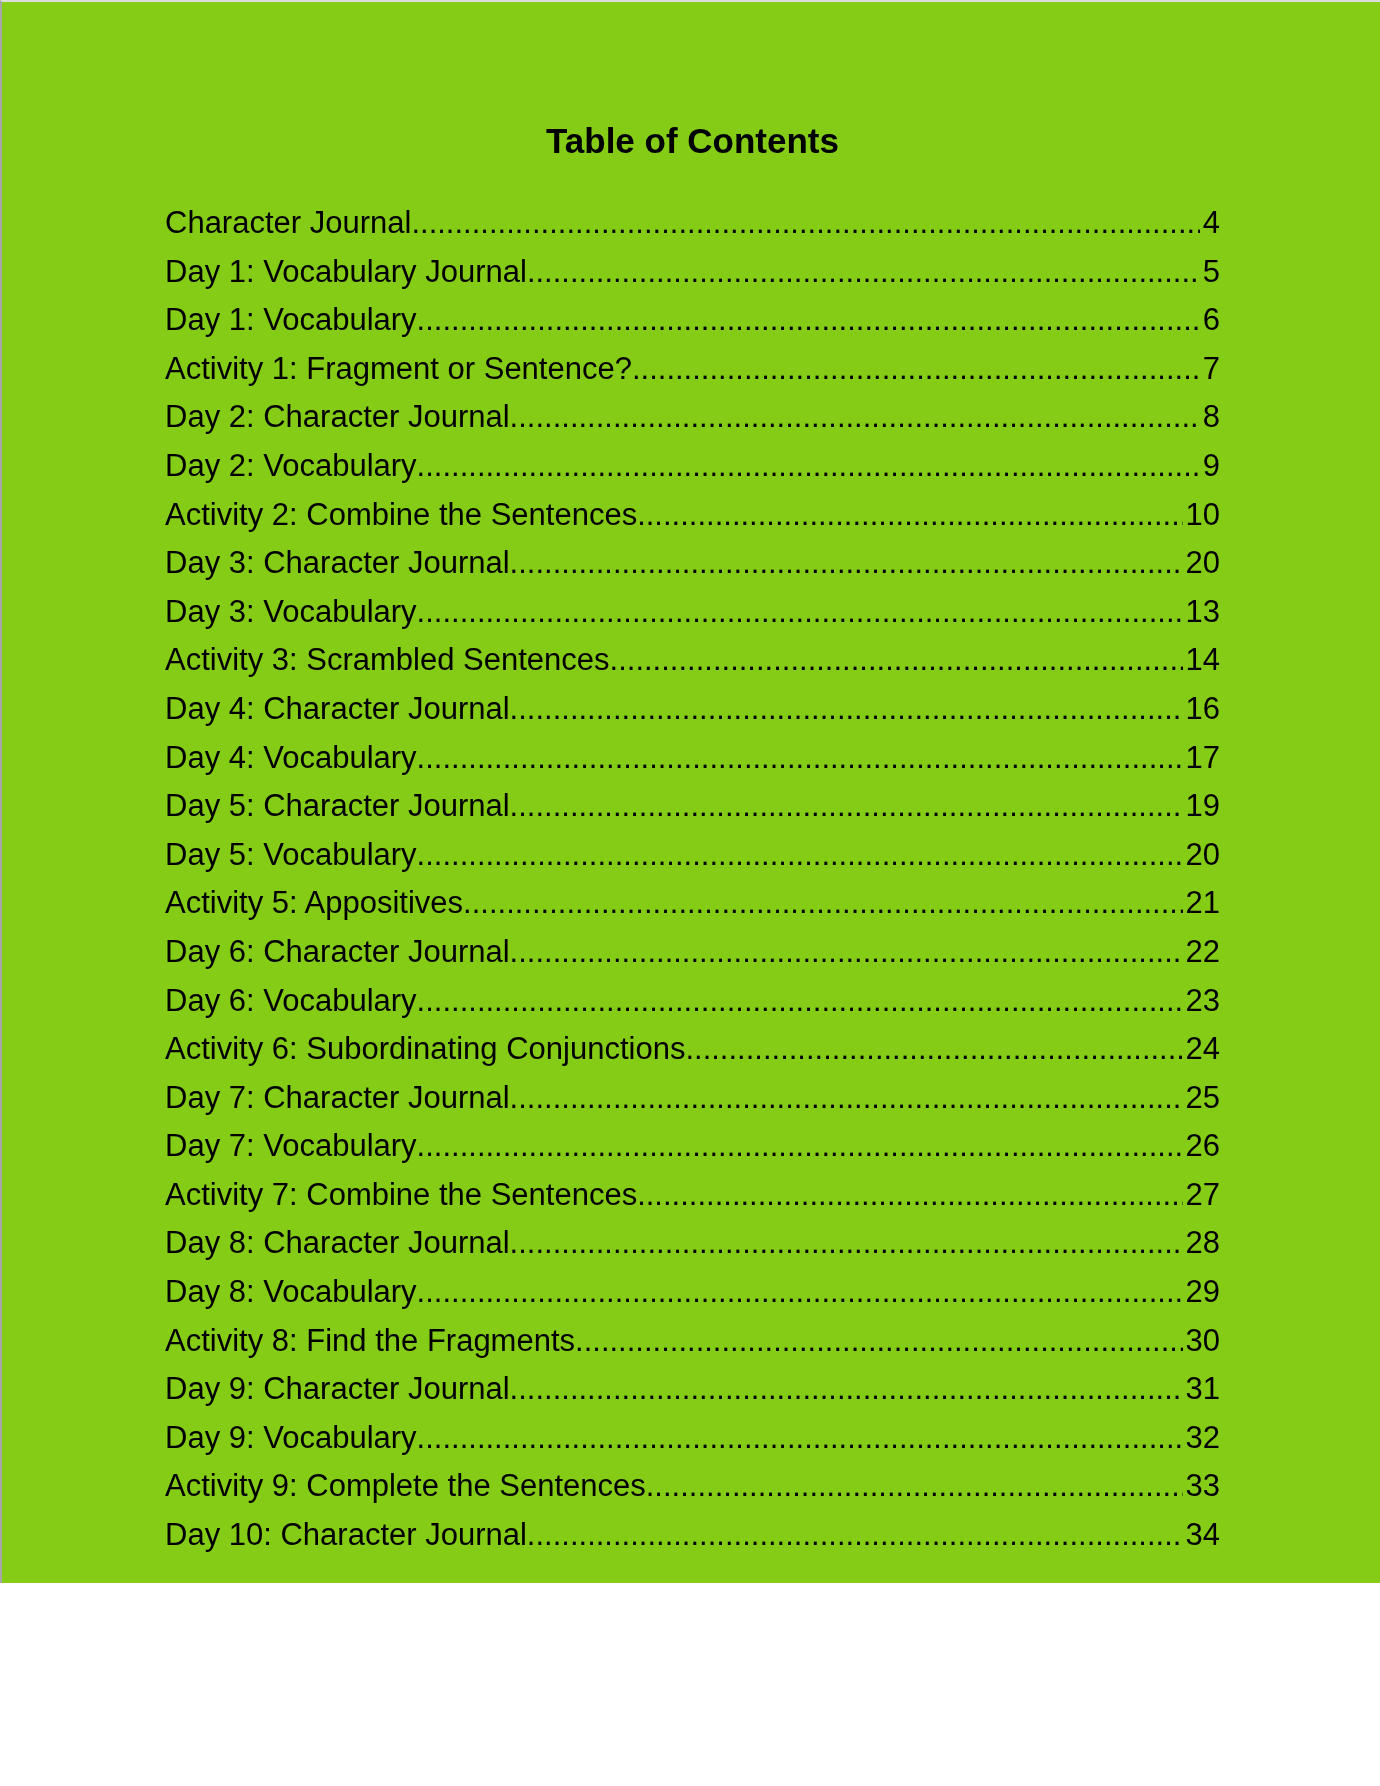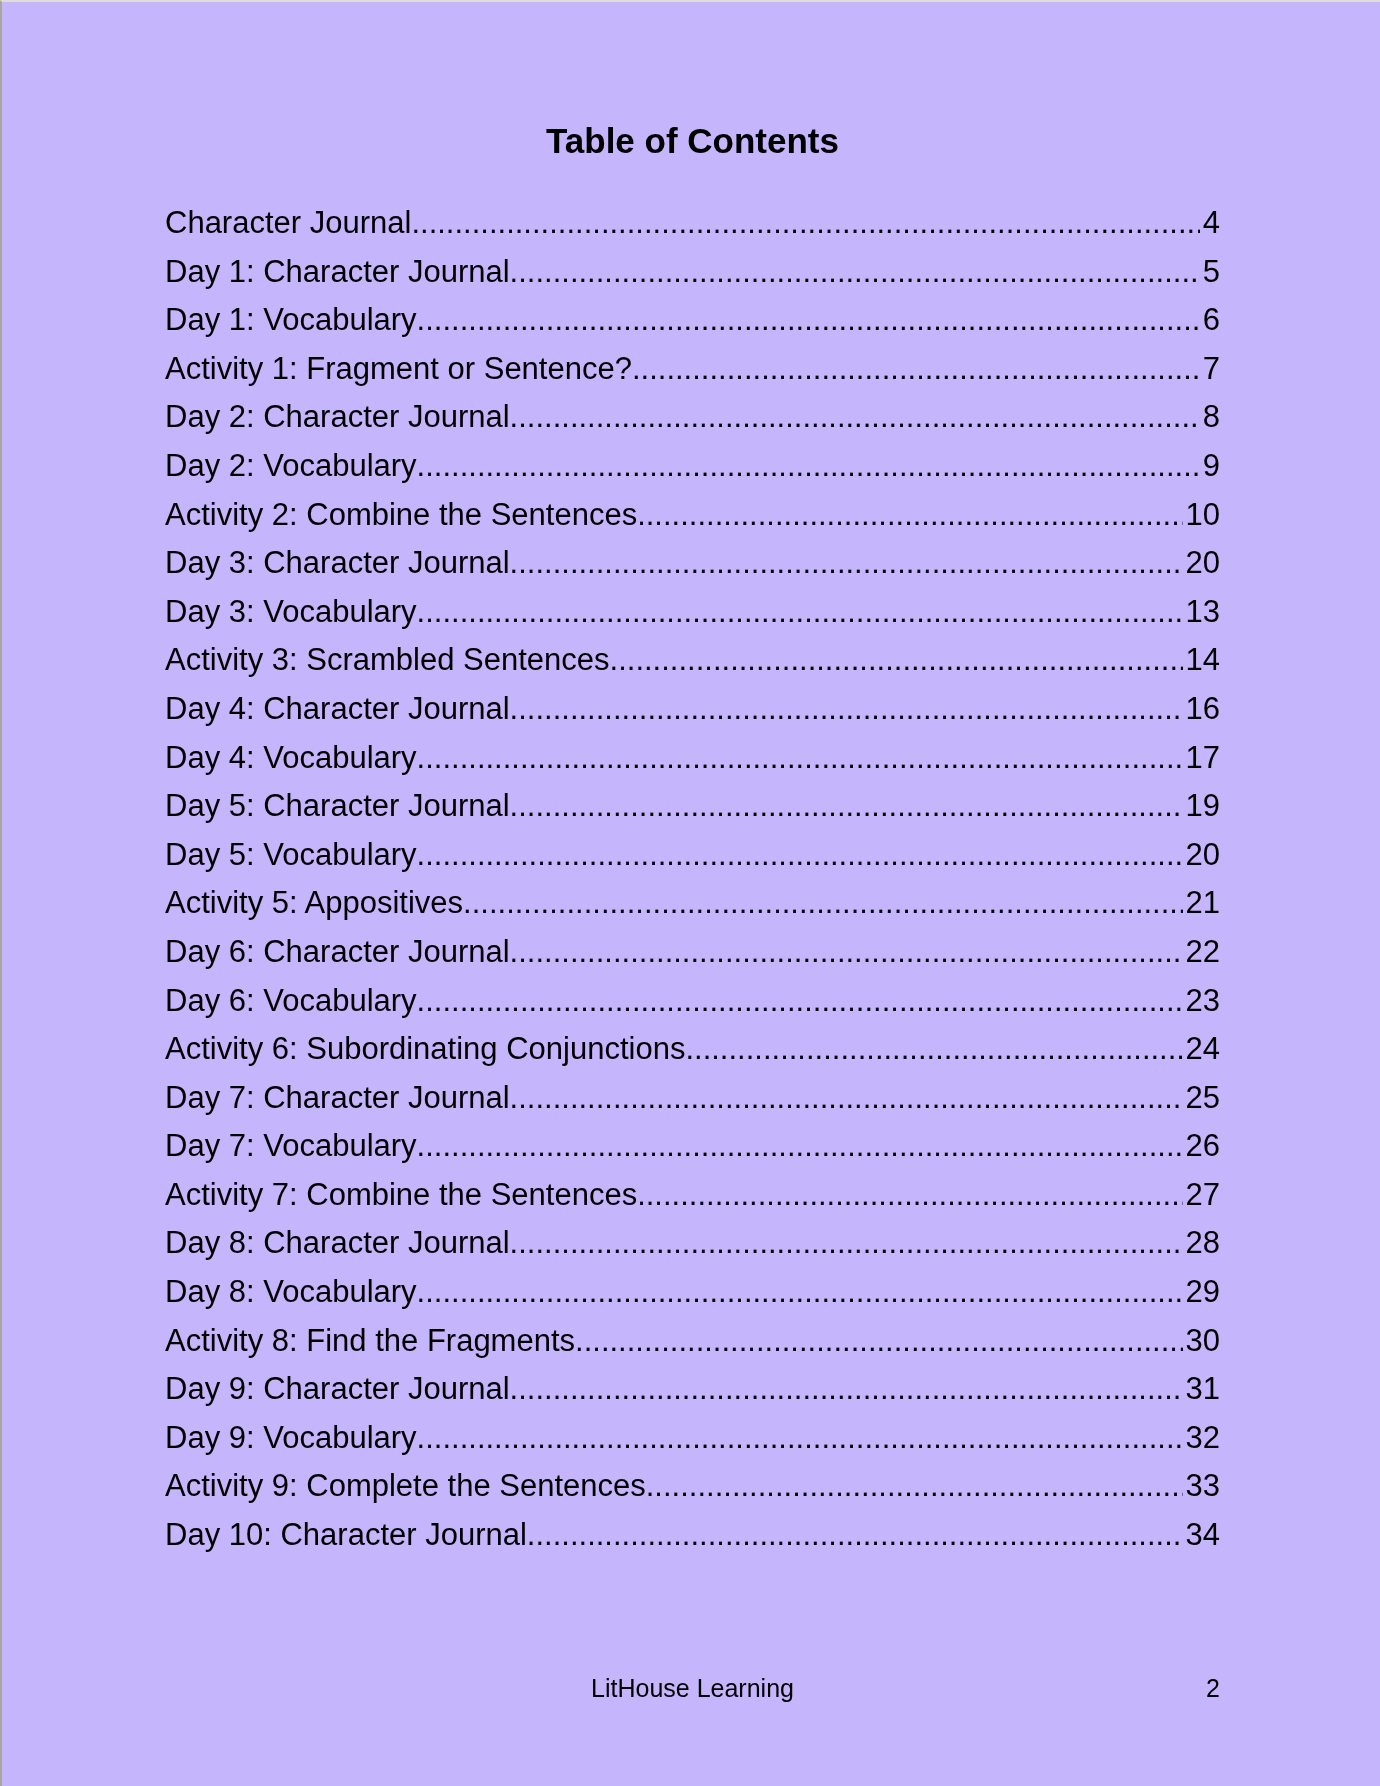--- a/index.html
+++ b/index.html
@@ -3,23 +3,23 @@
 <meta charset="utf-8">
 <style>
   html, body {
     margin: 0;
     padding: 0;
     background: #ffffff;
   }
   .doc {
     position: relative;
     width: 1380px;
-    height: 1786px;
+    height: 1583px;
     box-sizing: border-box;
-    background: #c4b5fd;
+    background: #84cc16;
     border-top: 2px solid #dcdcdc;
     border-left: 2px solid #a6a6a6;
     font-family: "Liberation Sans", "DejaVu Sans", sans-serif;
     color: #000000;
     overflow: hidden;
   }
   .title {
     position: absolute;
     left: 163px;
     right: 160px;
@@ -84,21 +84,21 @@
   <h1 class="title">Table of Contents</h1>
 
   <div class="toc" id="toc-list">
   <div class="row">
     <span class="label">Character Journal</span>
     <span class="leader"></span>
     <span class="num">4</span>
   </div>
 
   <div class="row">
-    <span class="label">Day 1: Character Journal</span>
+    <span class="label">Day 1: Vocabulary Journal</span>
     <span class="leader"></span>
     <span class="num">5</span>
   </div>
 
   <div class="row">
     <span class="label">Day 1: Vocabulary</span>
     <span class="leader"></span>
     <span class="num">6</span>
   </div>
 

